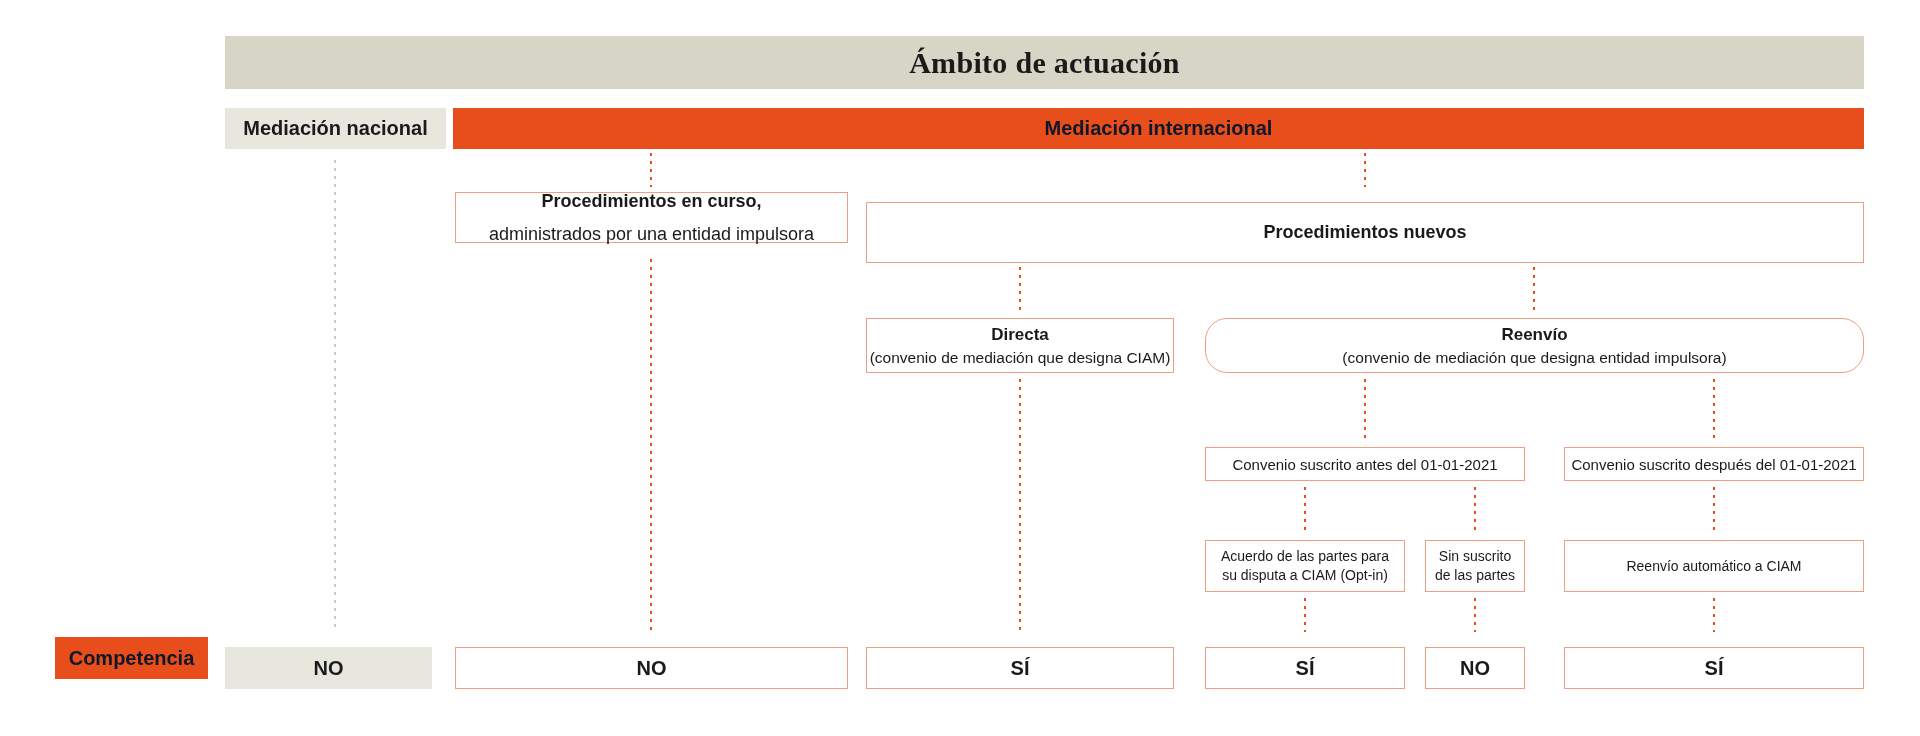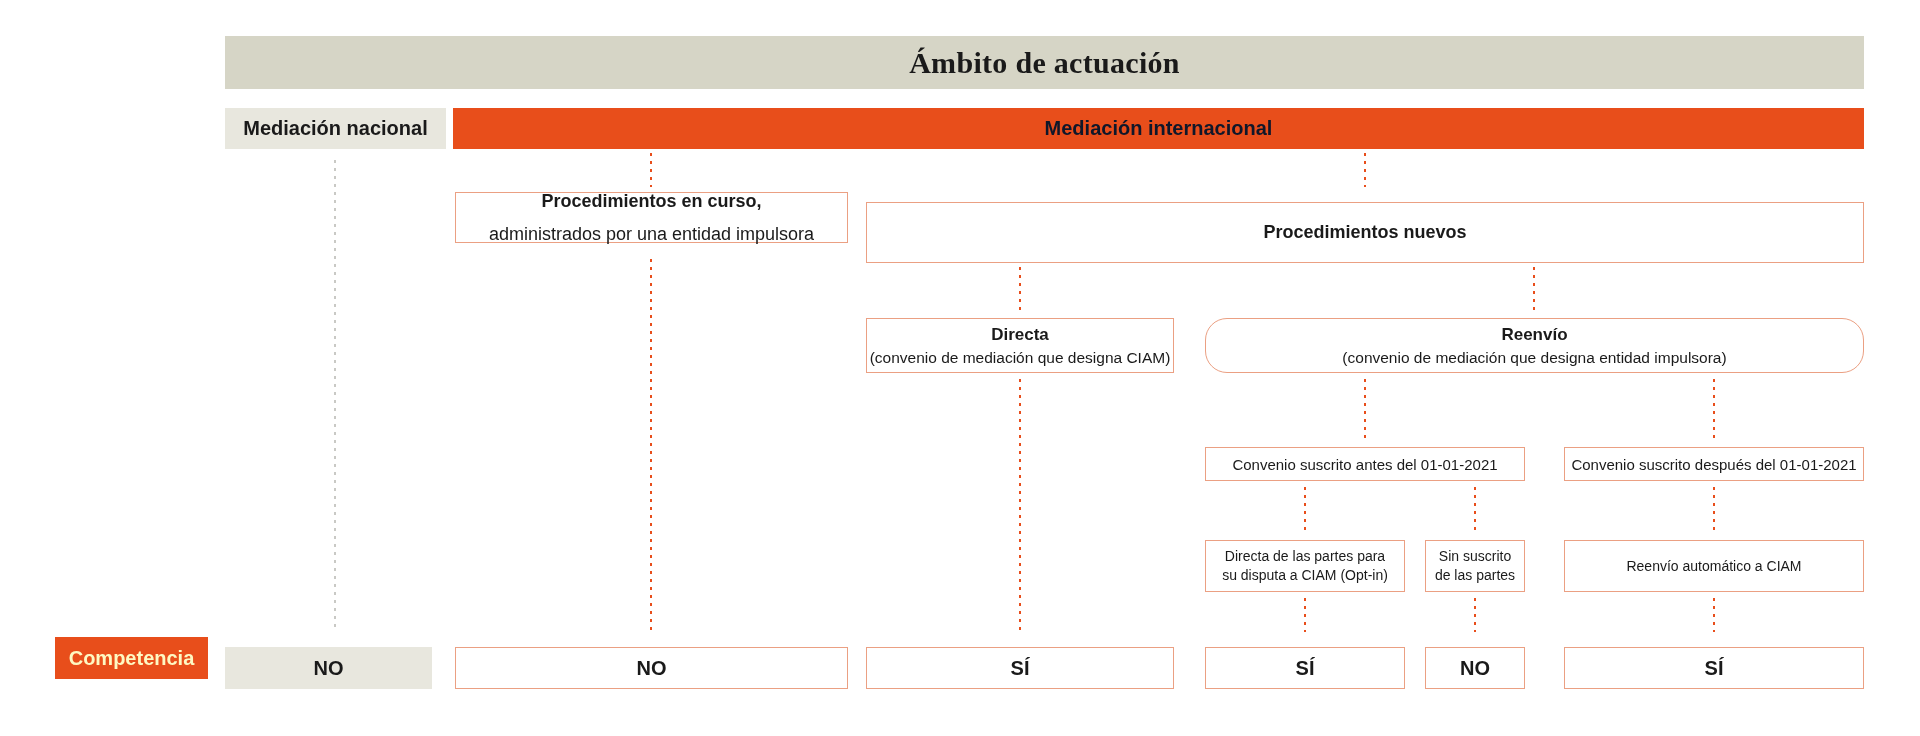--- a/index.html
+++ b/index.html
@@ -51,21 +51,21 @@
   .n-direct    { left: 866px; top: 318px; width: 308px; height: 55px; font-size: 15.5px; line-height: 1.4; }
   .n-referral  { left: 1205px; top: 318px; width: 659px; height: 55px; font-size: 15.5px; line-height: 1.4; border-radius: 22px; }
   .n-direct .b, .n-referral .b { font-size: 17px; }
   .n-before    { left: 1205px; top: 447px; width: 320px; height: 34px; font-size: 15px; align-items: center; }
   .n-after     { left: 1564px; top: 447px; width: 300px; height: 34px; font-size: 15px; }
   .n-optin     { left: 1205px; top: 540px; width: 200px; height: 52px; font-size: 14px; line-height: 1.35; }
   .n-noagree   { left: 1425px; top: 540px; width: 100px; height: 52px; font-size: 14px; line-height: 1.35; }
   .n-auto      { left: 1564px; top: 540px; width: 300px; height: 52px; font-size: 14px; }
   .competencia {
     left: 55px; top: 637px; width: 153px; height: 42px;
-    background: #E84E1B; color: #fef9c3;
+    background: #E84E1B; color: #0f172a;
     font-size: 20px; font-weight: bold;
   }
   .result { font-size: 20px; font-weight: bold; margin-top: 10px; }
   .r-national   { left: 225px;  top: 637px; width: 207px; height: 42px; background: #E8E7DE; }
   .r-inprogress { left: 455px;  top: 637px; width: 393px; height: 42px; border: 1px solid #EBA083; }
   .r-direct     { left: 866px;  top: 637px; width: 308px; height: 42px; border: 1px solid #EBA083; }
   .r-optin      { left: 1205px; top: 637px; width: 200px; height: 42px; border: 1px solid #EBA083; }
   .r-noagree    { left: 1425px; top: 637px; width: 100px; height: 42px; border: 1px solid #EBA083; }
   .r-auto       { left: 1564px; top: 637px; width: 300px; height: 42px; border: 1px solid #EBA083; }
   .conn {
@@ -129,21 +129,21 @@
   </div>
 
   <div class="abs center node n-before">
     <span>Convenio suscrito antes del 01-01-2021</span>
   </div>
   <div class="abs center node n-after">
     <span>Convenio suscrito después del 01-01-2021</span>
   </div>
 
   <div class="abs center node n-optin">
-    <span>Directa de las partes para</span>
+    <span>Acuerdo de las partes para</span>
     <span>su disputa a CIAM (Opt-in)</span>
   </div>
   <div class="abs center node n-noagree">
     <span>Sin suscrito</span>
     <span>de las partes</span>
   </div>
   <div class="abs center node n-auto">
     <span>Reenvío automático a CIAM</span>
   </div>
 

